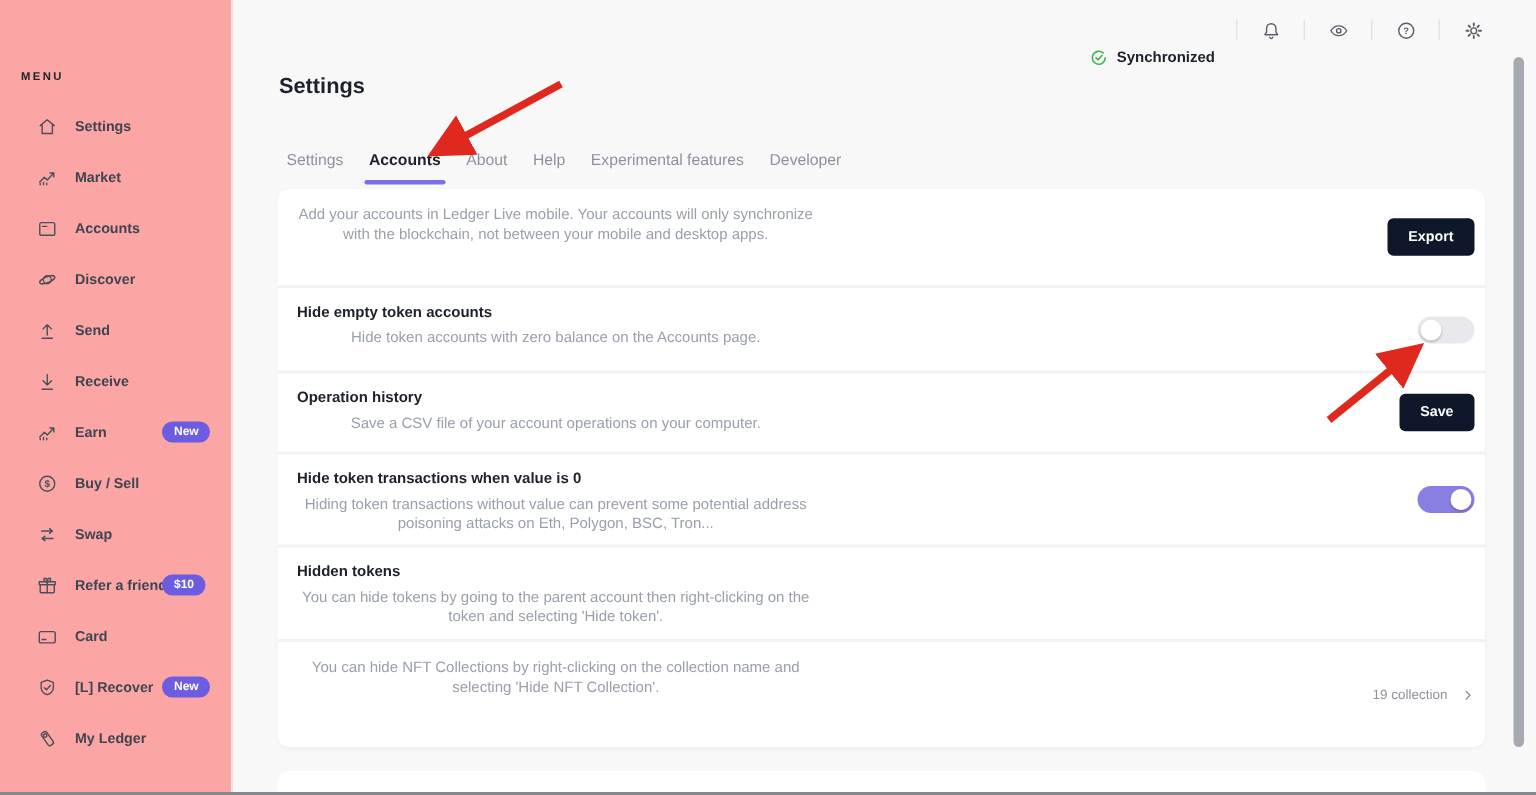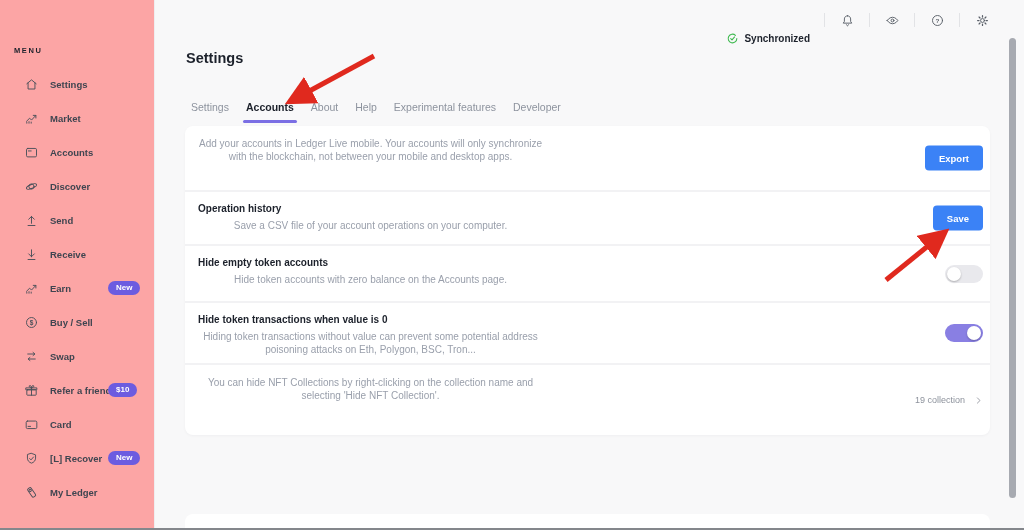--- a/index.html
+++ b/index.html
@@ -57,21 +57,21 @@
     position:absolute; left:185px; top:126px; width:805px;
     background:#fff; border-radius:8px; overflow:hidden;
     box-shadow:0 1px 3px rgba(30,30,40,0.04);
   }
   .row { position:relative; padding:11px 0 0 13px; }
   .row + .row { border-top:2px solid #f2f2f4; }
   .row h3 { font-size:10px; font-weight:700; color:#1c212b; margin-bottom:5px; }
   .row p { font-size:10px; color:#999fab; line-height:13px; max-width:345px;text-align:center; }
   .action { position:absolute; right:7px; top:50%; transform:translateY(-50%); }
   .btn {
-    background:#3b82f6; color:#fff; border:none; cursor:pointer;
+    background:#0f172a; color:#fff; border:none; cursor:pointer;
     font-family:inherit; font-size:9.5px; font-weight:700;
     padding:7px 14px; border-radius:4px;
   }
   .toggle { width:38px; height:18px; border-radius:9px; background:#e9e9ed; position:relative; cursor:pointer; }
   .toggle .knob {
     width:14px; height:14px; border-radius:50%; background:#fff;
     position:absolute; top:2px; left:2px; box-shadow:0 1px 2px rgba(0,0,0,0.25);
   }
   .toggle.on { background:#897fe3; }
   .toggle.on .knob { left:auto; right:2px; }
@@ -297,46 +297,50 @@
   <div class="tab">Developer</div>
 </div>
 
 <section class="card">
 
   <div class="row" style="height:64px">
     <p>Add your accounts in Ledger Live mobile. Your accounts will only synchronize with the blockchain, not between your mobile and desktop apps.</p>
     <div class="action"><button class="btn">Export</button></div>
   </div>
 
-  <div class="row" style="height:54px">
-    <h3>Operation history</h3>
-    <p>Save a CSV file of your account operations on your computer.</p>
-    <div class="action"><button class="btn">Save</button></div>
-  </div>
-
   <div class="row" style="height:57px">
     <h3>Hide empty token accounts</h3>
     <p>Hide token accounts with zero balance on the Accounts page.</p>
     <div class="action">
         <div class="toggle">
           <div class="knob"></div>
         </div>
       </div>
   </div>
 
+  <div class="row" style="height:54px">
+    <h3>Operation history</h3>
+    <p>Save a CSV file of your account operations on your computer.</p>
+    <div class="action"><button class="btn">Save</button></div>
+  </div>
+
   <div class="row" style="height:62px">
     <h3>Hide token transactions when value is 0</h3>
     <p>Hiding token transactions without value can prevent some potential address poisoning attacks on Eth, Polygon, BSC, Tron...</p>
     <div class="action">
         <div class="toggle on">
           <div class="knob"></div>
         </div>
       </div>
   </div>
 
+  <div class="row" style="height:63px">
+    <h3>Hidden tokens</h3>
+    <p>You can hide tokens by going to the parent account then right-clicking on the token and selecting 'Hide token'.</p>
+  </div>
 
   <div class="row" style="height:72px">
     <p>You can hide NFT Collections by right-clicking on the collection name and selecting 'Hide NFT Collection'.</p>
     <div class="action rowlink">
       <span class="count">19 collection</span>
       <svg>
           <use href="#i-chev"></use>
         </svg>
     </div>
   </div>

